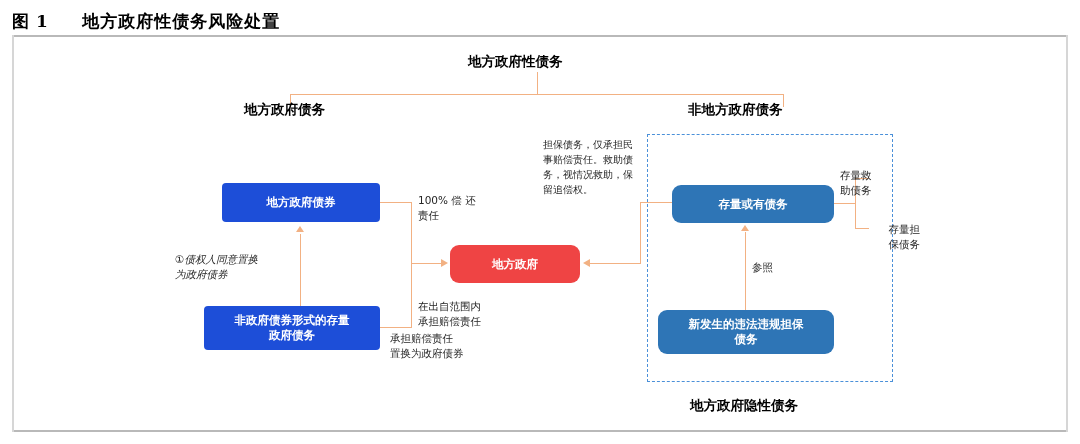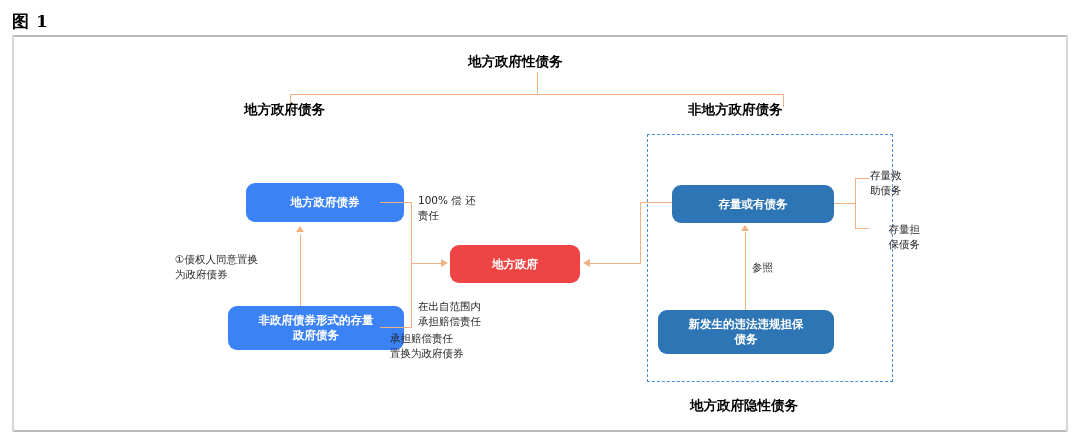--- a/index.html
+++ b/index.html
@@ -60,21 +60,21 @@
     font-size: 10px; color: #262626; line-height: 1.5; white-space: pre-line;
   }
 
   
   .box {
     position: absolute; display: flex; align-items: center; justify-content: center;
     text-align: center; color: #ffffff; font-weight: bold;
     font-family: "DejaVu Sans", "Liberation Sans", sans-serif;
     line-height: 1.3; white-space: pre-line;
   }
-  .box-red  { background: #3b82f6; border-radius: 9px; font-size: 11.5px; margin-left: 24px; }
+  .box-red  { background: #1d4ed8; border-radius: 4px; font-size: 11.5px; }
   .box-pink { background: #ef4444; border-radius: 9px; font-size: 11.5px; }
   .box-blue { background: #2E75B6; border-radius: 9px; font-size: 11.5px; }
 
   
   .ln { position: absolute; background: #F2B183; }
   .ln-h { height: 1.4px; }
   .ln-v { width: 1.4px; }
 
   .arrow-r {
     position: absolute; width: 0; height: 0;
@@ -96,20 +96,21 @@
     position: absolute; border: 1.4px dashed #4A90D9; background: transparent;
   }
 </style>
 </head>
 <body>
 
 <div id="root">
 
   <div class="title-bar">
     <span class="title-num">图 1</span>
+    <span class="title-text">地方政府性债务风险处置</span>
   </div>
   <div class="hr-top"></div>
   <div class="hr-bottom"></div>
   <div class="frame-left"></div>
   <div class="frame-right"></div>
 
   <div class="dashed-region" style="left:647px; top:134px; width:246px; height:248px;"></div>
 
   <div class="lbl hdr-top" style="left:468px; top:52px;">地方政府性债务</div>
 
@@ -132,48 +133,52 @@
   <div class="ln ln-h" style="left:380px; top:202px; width:32px;"></div>
   <div class="ln ln-v" style="left:411px; top:202px; height:61px;"></div>
   <div class="ln ln-h" style="left:380px; top:327px; width:32px;"></div>
   <div class="ln ln-v" style="left:411px; top:264px; height:64px;"></div>
   <div class="ln ln-h" style="left:411px; top:263px; width:31px;"></div>
   <div class="arrow-r" style="left:441px; top:259px;"></div>
 
   <div class="ln ln-v" style="left:300px; top:234px; height:72px;"></div>
   <div class="arrow-u" style="left:296px; top:226px;"></div>
 
-  <div class="note" style="left:175px; top:252px; width:135px;">①债权人同意置换
+  <div class="note" style="left:175px; top:252px; width:135px;font-style:italic;">①债权人同意置换
 为政府债券</div>
   <div class="note" style="left:418px; top:193px; width:110px;">100% 偿 还
 责任</div>
   <div class="note" style="left:418px; top:289px; width:130px;margin-top:10px;">在出自范围内
 承担赔偿责任</div>
   <div class="note" style="left:390px; top:331px; width:140px;">承担赔偿责任
 置换为政府债券</div>
 
   <div class="box box-pink" style="left:450px; top:245px; width:130px; height:38px;">地方政府</div>
 
   <div class="arrow-l" style="left:583px; top:259px;"></div>
   <div class="ln ln-h" style="left:589px; top:263px; width:52px;"></div>
   <div class="ln ln-v" style="left:640px; top:203px; height:61px;"></div>
   <div class="ln ln-h" style="left:640px; top:202px; width:32px;"></div>
 
+  <div class="note-sm" style="left:543px; top:137px; width:104px;">担保债务，仅承担民
+事赔偿责任。救助债
+务，视情况救助，保
+留追偿权。</div>
 
   <div class="box box-blue" style="left:658px; top:310px; width:176px; height:44px;">新发生的违法违规担保
 债务</div>
 
   <div class="box box-blue" style="left:672px; top:185px; width:162px; height:38px;">存量或有债务</div>
 
   <div class="ln ln-h" style="left:834px; top:203px; width:22px;"></div>
   <div class="ln ln-v" style="left:855px; top:178px; height:51px;"></div>
   <div class="ln ln-h" style="left:855px; top:178px; width:14px;"></div>
   <div class="ln ln-h" style="left:855px; top:228px; width:14px;"></div>
 
-  <div class="note" style="left:840px; top:168px; width:56px; text-align:left;margin-left:30px;">存量救
+  <div class="note" style="left:840px; top:168px; width:56px; text-align:left;">存量救
 助债务</div>
   <div class="note" style="left:864px; top:222px; width:56px; text-align:right;">存量担
 保债务</div>
 
   <div class="ln ln-v" style="left:745px; top:232px; height:78px;"></div>
   <div class="arrow-u" style="left:741px; top:225px;"></div>
   <div class="note" style="left:752px; top:260px;">参照</div>
 
   <div class="lbl hdr-bottom" style="left:690px; top:396px;">地方政府隐性债务</div>
 

